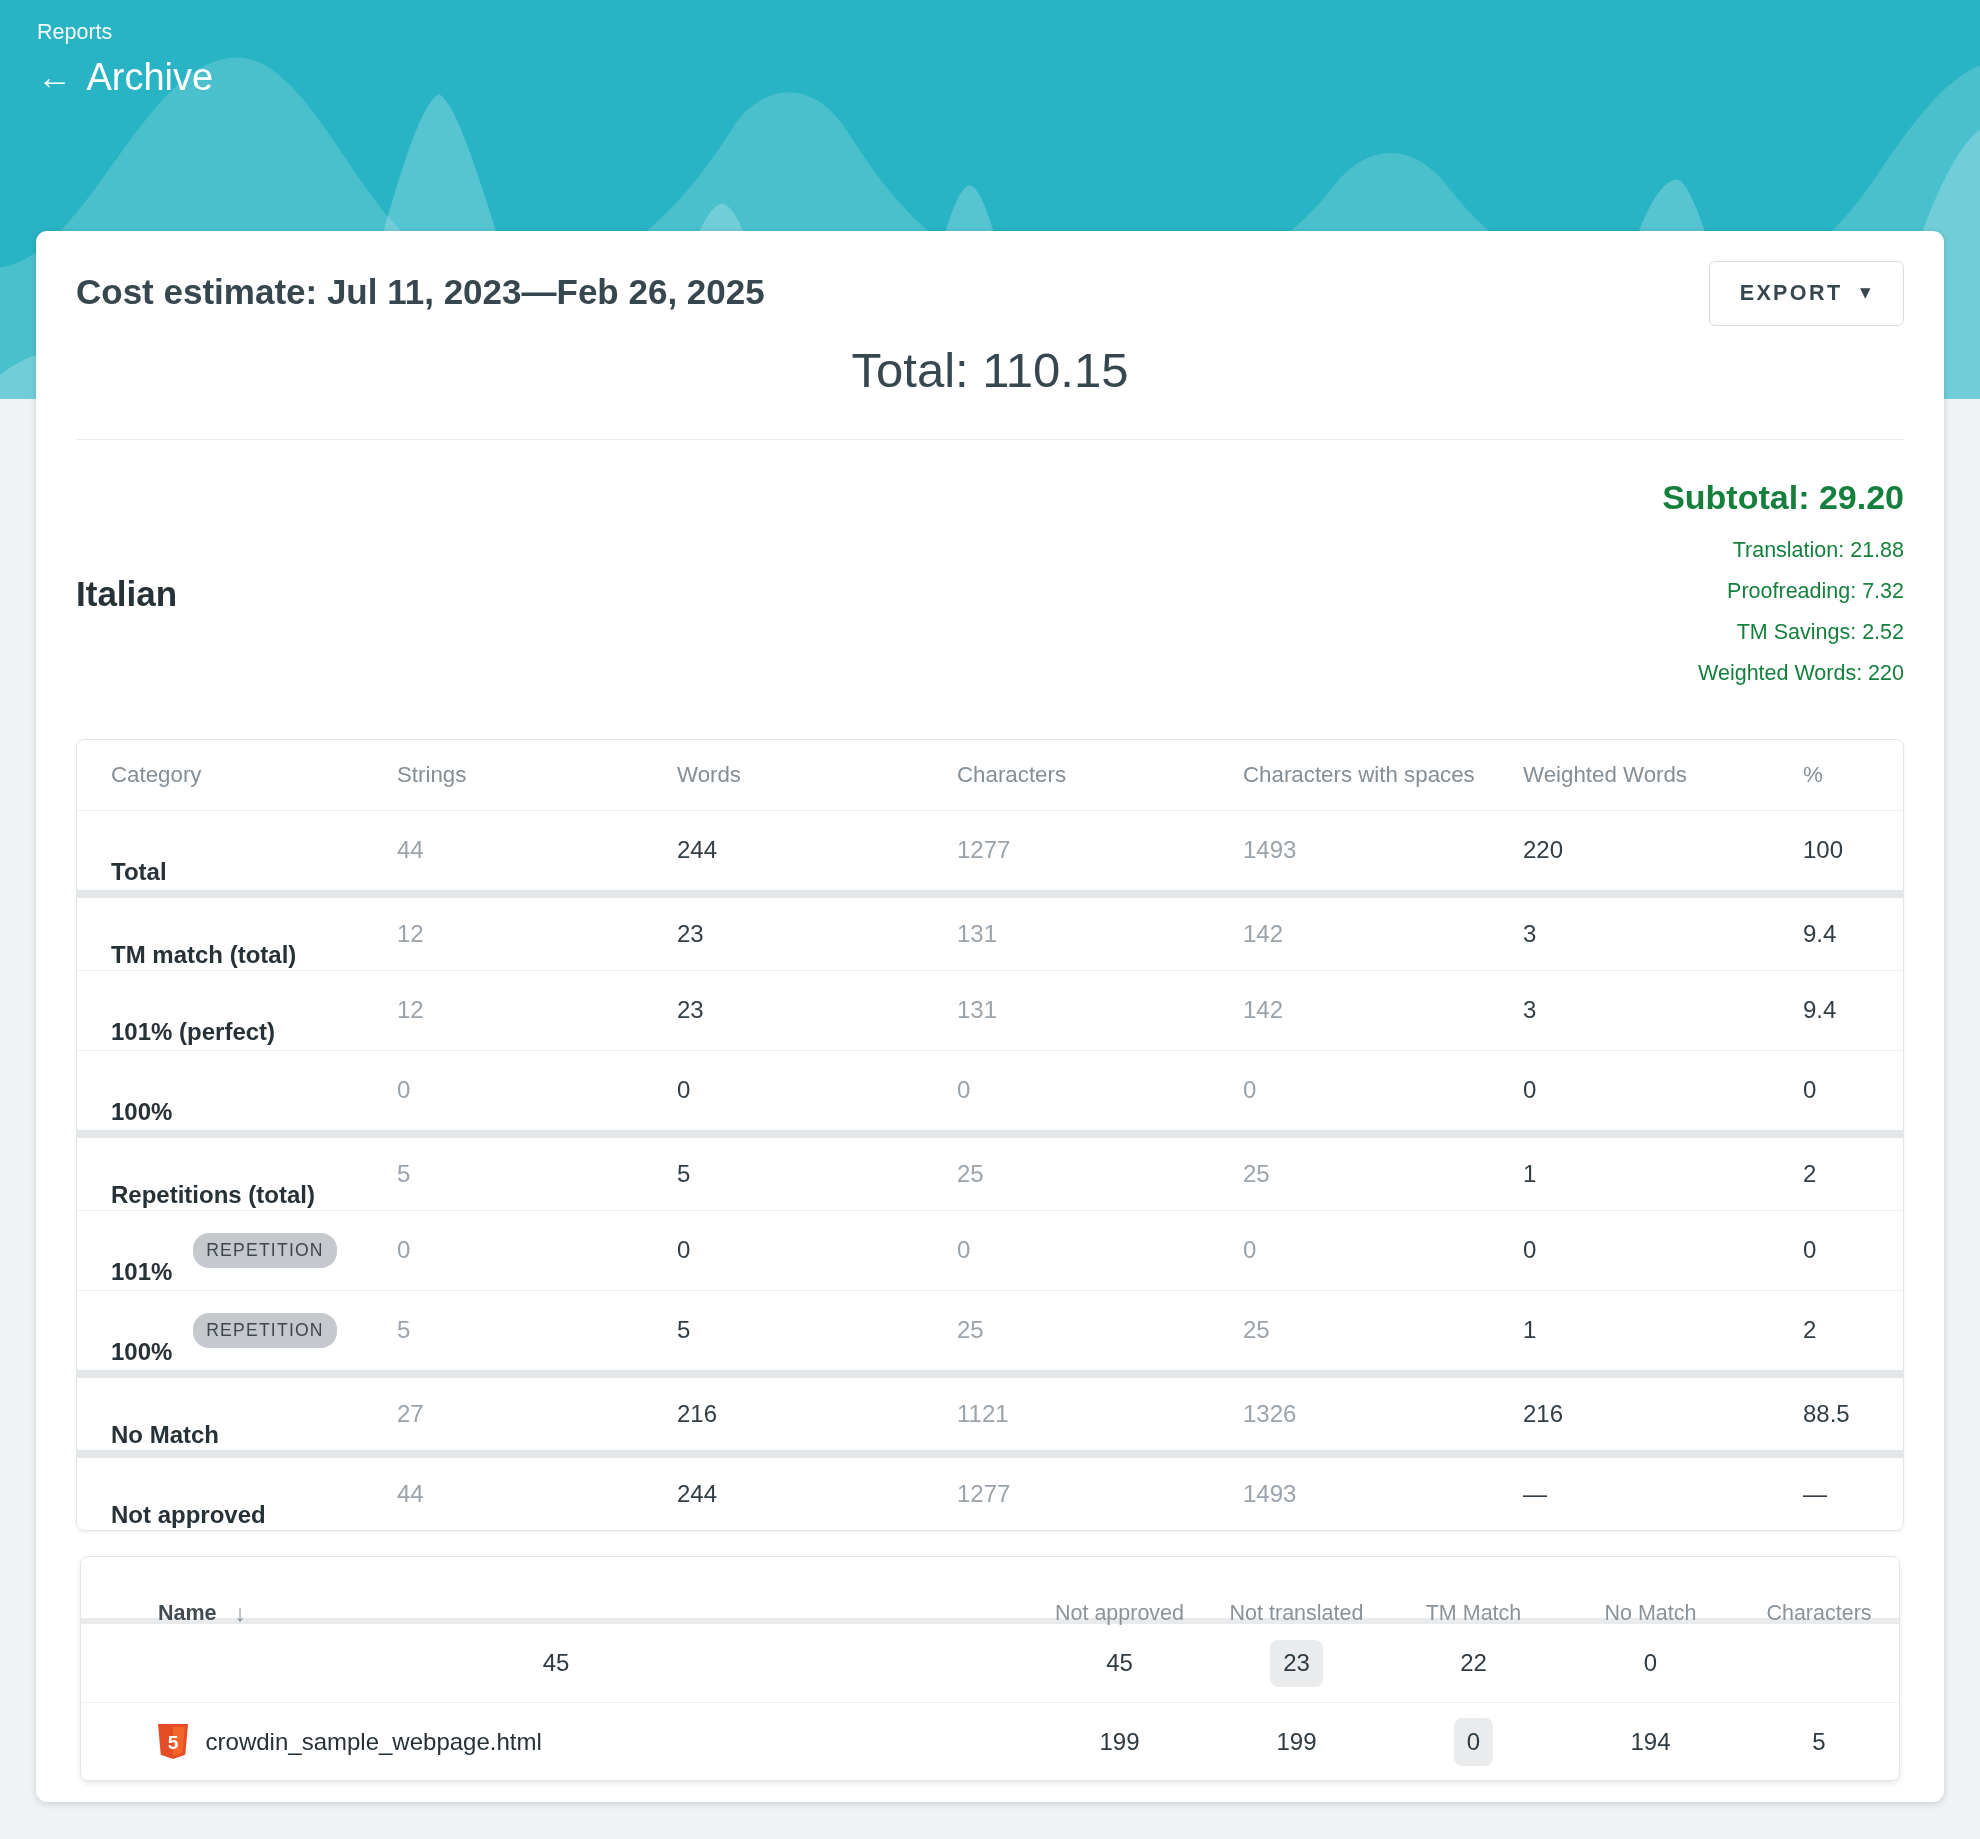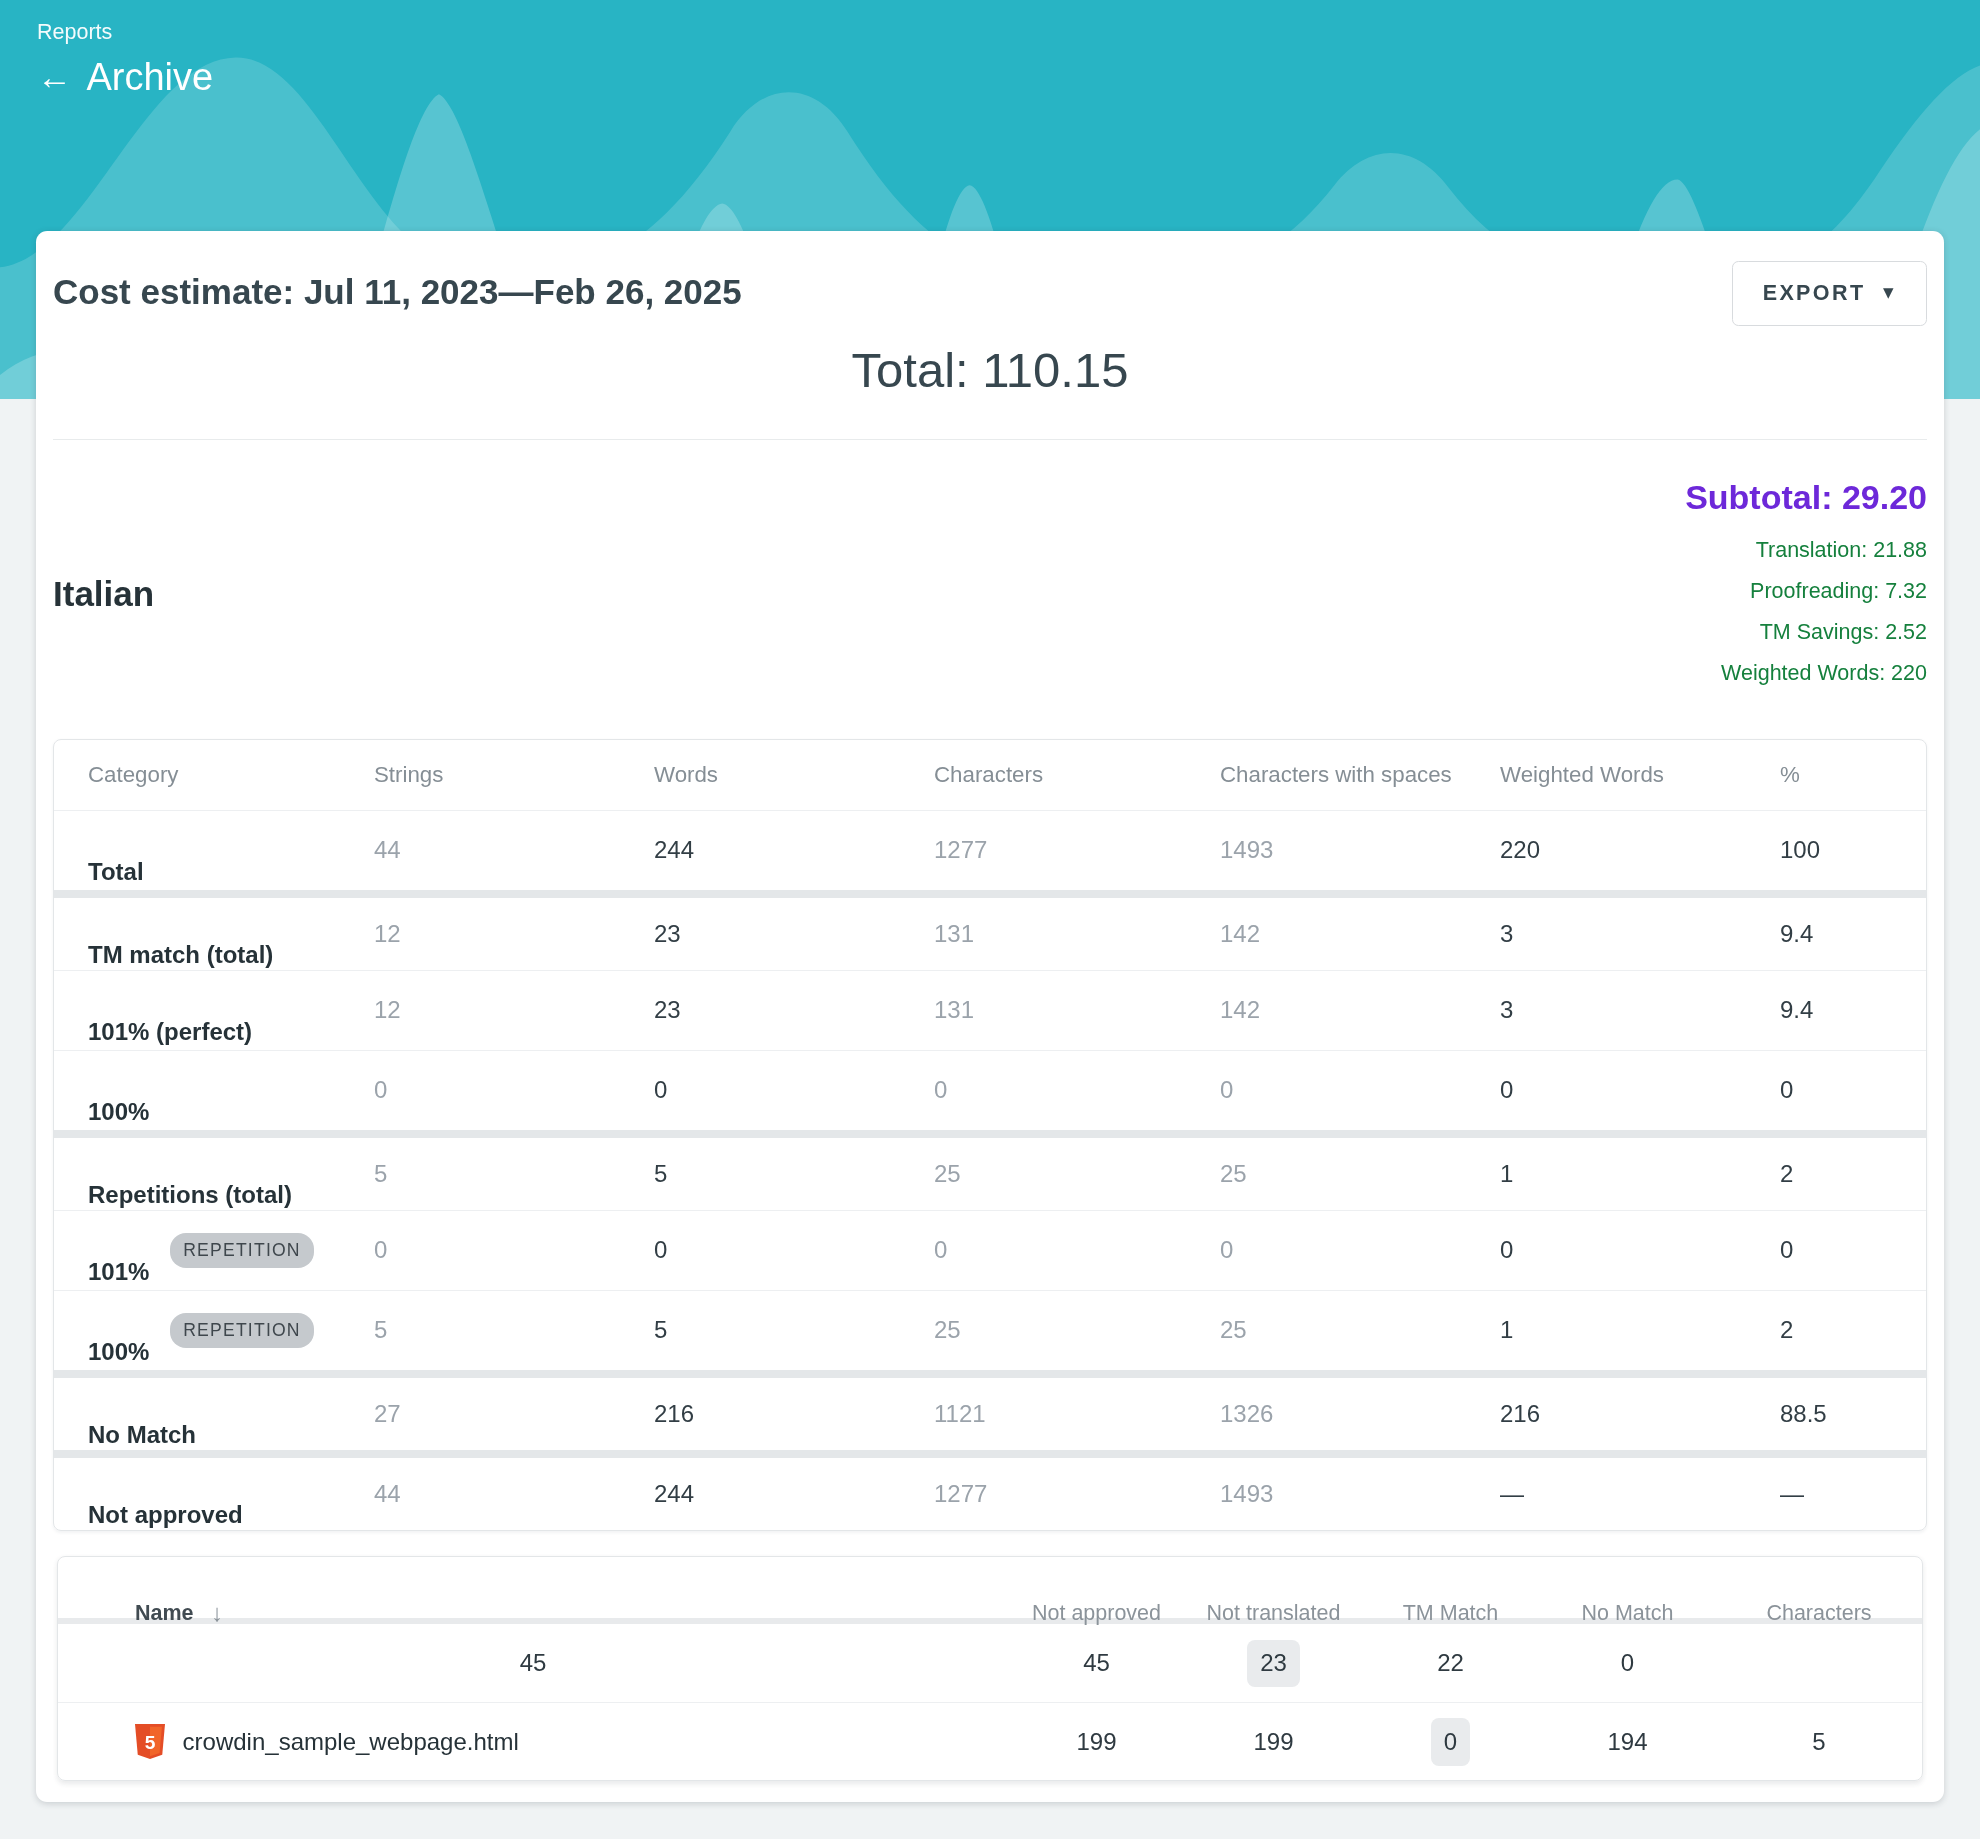--- a/index.html
+++ b/index.html
@@ -12,38 +12,38 @@
           background:var(--header-teal,#28b4c4); overflow:hidden; }
   .hero svg.waves { position:absolute; left:0; top:0; width:1980px; height:399px; display:block; }
   .hero-content { position:relative; padding:19px 0 0 37px; }
   .breadcrumb { color:rgba(255,255,255,.95); font-size:21.5px; line-height:27px; cursor:pointer; }
   .hero-title-row { display:flex; align-items:center; margin-top:8px; }
   .back-arrow { color:#fff; font-size:35px; line-height:46px; cursor:pointer; }
   .hero-title { color:#fff; font-size:38px; font-weight:400; line-height:46px; margin-left:14.4px; }
 
   
   .card { position:absolute; top:231px; left:36px; width:1908px; background:#fff;
-          border-radius:11.2px; box-shadow:0 1.6px 6.4px rgba(40,50,60,.18); padding:30px 17px 21px; }
+          border-radius:11.2px; box-shadow:0 1.6px 6.4px rgba(40,50,60,.18); padding:30px 40px 21px; }
 
   .card-head { display:flex; justify-content:space-between; align-items:flex-start; min-height:70px; }
   .report-heading { font-size:35px; font-weight:700; color:#37474f; padding-top:11.2px; }
   .export-btn { display:flex; align-items:center; gap:17.6px; background:#fff; border:1.6px solid #d8dbde;
                 border-radius:6.4px; padding:0 30px; height:65px; cursor:pointer;
                 font-family:inherit; font-size:21.5px; font-weight:700; letter-spacing:2.4px; color:#37474f; }
   .caret { font-size:21px; line-height:21px; color:#37474f; transform:translateY(-1.6px); }
 
   .report-total { text-align:center; font-size:49px; font-weight:400; color:#37474f;
                   margin-top:11.2px; margin-bottom:41px; }
   .divider { border-top:1.6px solid #e8ebec; }
 
   
   .lang-section { display:flex; justify-content:space-between; padding:38px 0 45px; }
   .lang-name { font-size:35px; font-weight:700; color:#263238; margin-top:96px; }
   .subtotal-block { text-align:right; }
-  .subtotal { font-size:34px; font-weight:700; color:#6d28d9; margin-bottom:12.8px; }
+  .subtotal { font-size:34px; font-weight:700; color:#15803d; margin-bottom:12.8px; }
   .sub-detail { font-size:21.5px; color:#15803d; line-height:41px; }
 
   
   .cat-table { border:1.6px solid #e3e6e8; border-radius:8px; overflow:hidden;
                box-shadow:0 1.6px 3.2px rgba(40,50,60,.06); }
   .cat-row { display:grid; grid-template-columns:286px 280px 280px 286px 280px 280px 1fr;
              align-items:center; }
   .cat-row .cell { padding-left:34px; font-size:24px; }
   .cat-header { height:70px; }
   .cat-header .cell { font-size:22.3px; color:#858e95; font-weight:400; }

